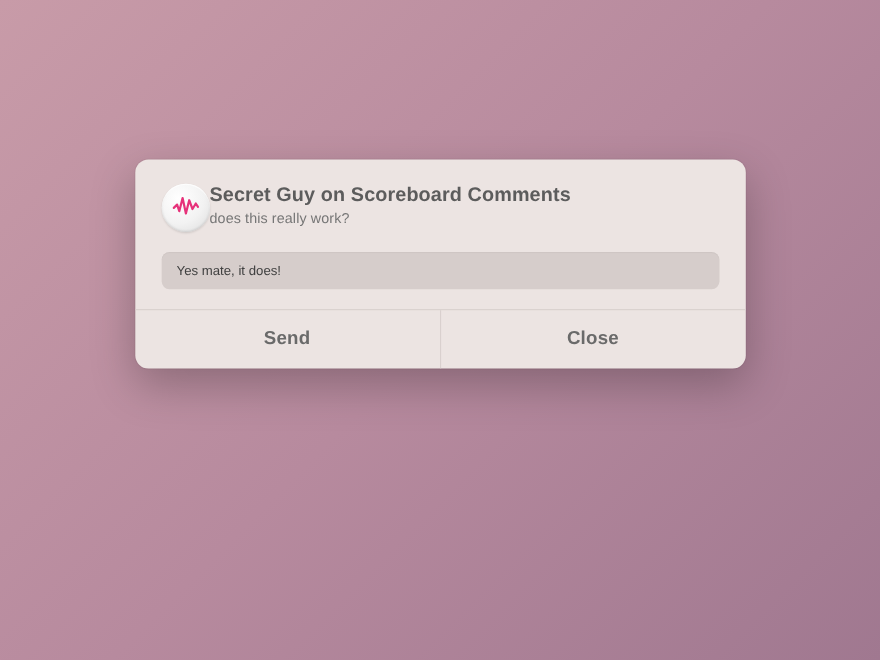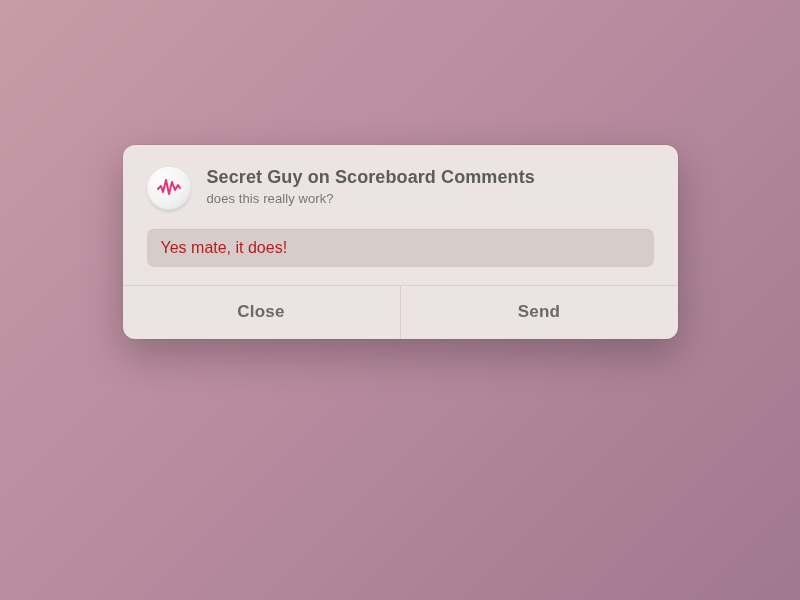--- a/index.html
+++ b/index.html
@@ -22,21 +22,20 @@
       width: 555px;
       background: #ece4e2;
       border-radius: 12px;
       box-shadow: 0 15px 40px rgba(0,0,0,0.25), 0 0 0 1px rgba(0,0,0,0.04);
       overflow: hidden;
     }
     .header {
       display: flex;
       align-items: flex-start;
       padding: 20px 24px 14px 24px;
-      gap: 16px;
     }
     .app-icon {
       width: 44px;
       height: 44px;
       border-radius: 50%;
       background: radial-gradient(circle at 35% 30%, #ffffff 0%, #f2f2f2 55%, #dcdcdc 100%);
       box-shadow: inset 0 1px 1px rgba(255,255,255,0.9), inset 0 -1px 2px rgba(0,0,0,0.12), 0 1px 2px rgba(0,0,0,0.12);
       display: flex;
       align-items: center;
       justify-content: center;
@@ -66,23 +65,23 @@
     }
     .input-row {
       padding: 4px 24px 18px 24px;
     }
     .reply-input {
       width: 100%;
       background: #d6cdcb;
       border: none;
       border-radius: 7px;
       padding: 10px 14px;
-      font-size: 16px;
+      font-size: 12px;
       font-weight: 300;
-      color: #b91c1c;
+      color: #404040;
       font-family: inherit;
       outline: none;
       box-shadow: inset 0 1px 1px rgba(0,0,0,0.04);
     }
     .buttons {
       display: flex;
       border-top: 1px solid #d9d0ce;
     }
     .btn {
       flex: 1;
@@ -114,16 +113,16 @@
     </div>
     <div class="header-text">
       <div class="title">Secret Guy on Scoreboard Comments</div>
       <div class="subtitle">does this really work?</div>
     </div>
   </div>
   <div class="input-row">
     <input type="text" class="reply-input" value="Yes mate, it does!" style="">
   </div>
   <div class="buttons">
+    <button class="btn">Send</button>
     <button class="btn">Close</button>
-    <button class="btn">Send</button>
   </div>
 </div>
 
 </body></html>

